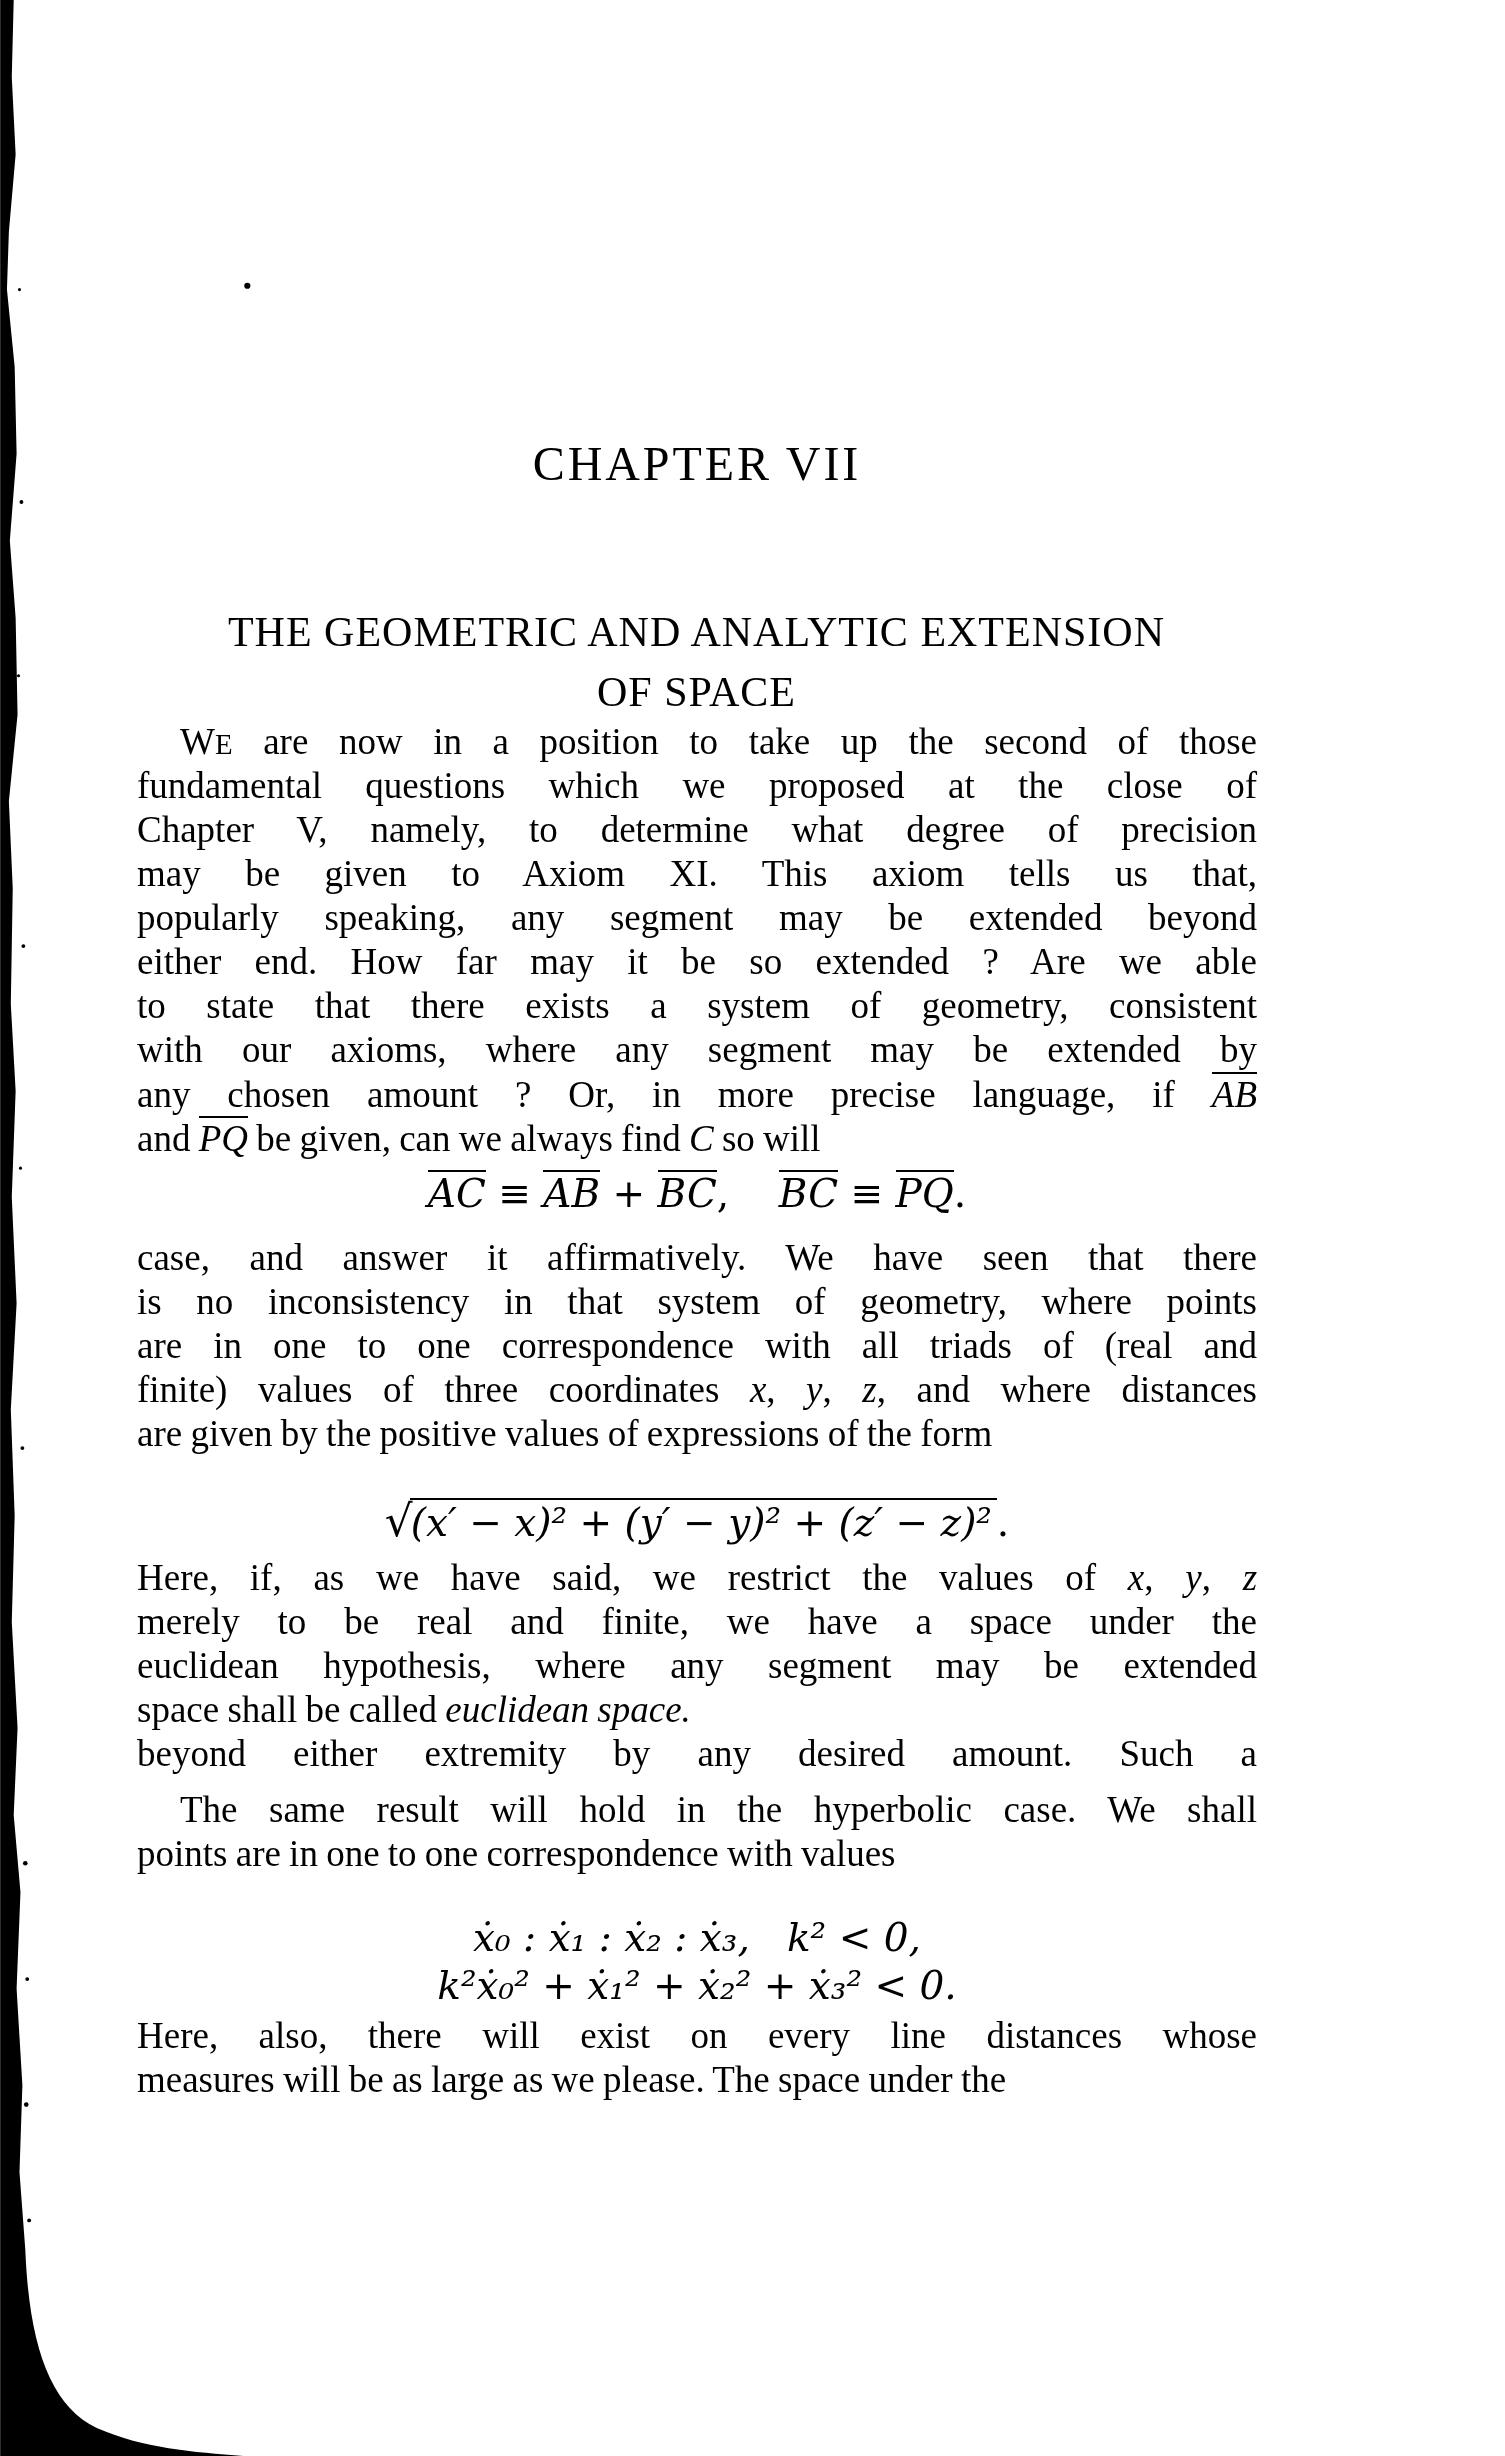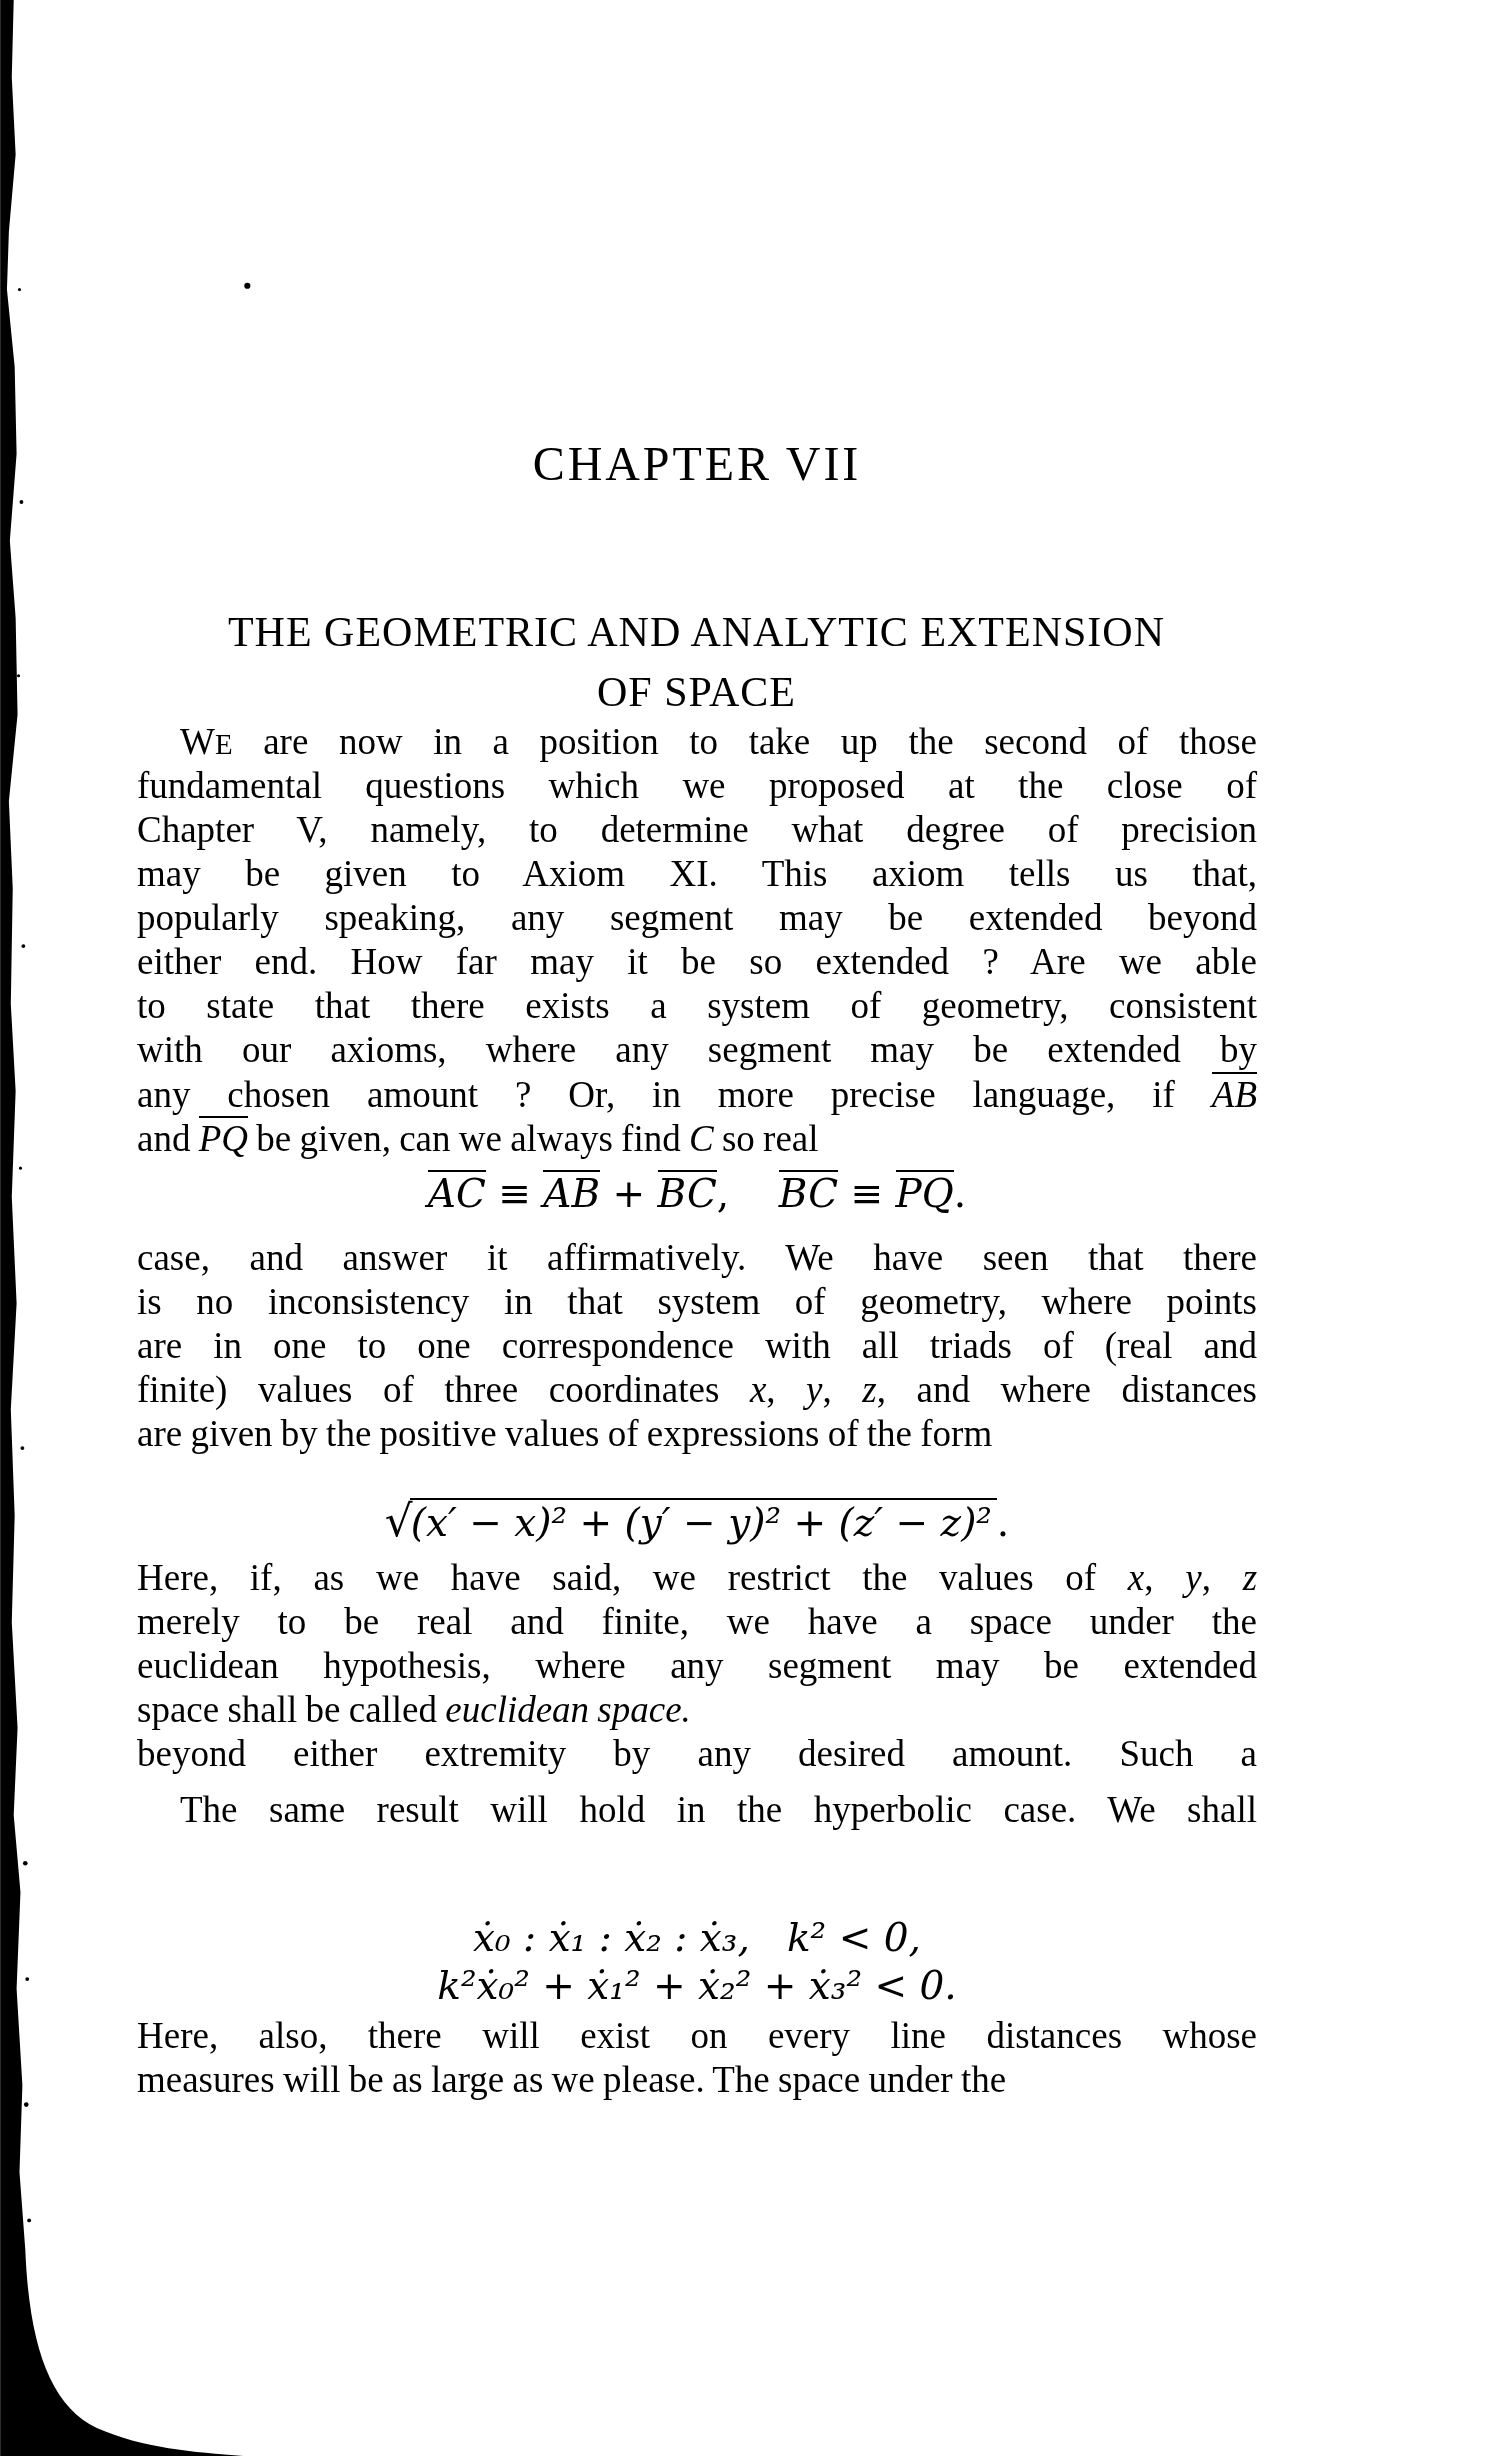--- a/index.html
+++ b/index.html
@@ -86,21 +86,21 @@
   <div class="col" style="top:720px">
       <div class="line indent"><span>W</span><span class="seg-sc">E</span><span> are now in a position to take up the second of those</span></div>
       <div class="line"><span>fundamental questions which we proposed at the close of</span></div>
       <div class="line"><span>Chapter V, namely, to determine what degree of precision</span></div>
       <div class="line"><span>may be given to Axiom XI.  This axiom tells us that,</span></div>
       <div class="line"><span>popularly speaking, any segment may be extended beyond</span></div>
       <div class="line"><span>either end.  How far may it be so extended ?  Are we able</span></div>
       <div class="line"><span>to state that there exists a system of geometry, consistent</span></div>
       <div class="line"><span>with our axioms, where any segment may be extended by</span></div>
       <div class="line"><span>any chosen amount ?  Or, in more precise language, if </span><span class="seg-ov">AB</span></div>
-      <div class="line last"><span>and </span><span class="seg-ov">PQ</span><span> be given, can we always find </span><span class="seg-i">C</span><span> so real</span></div>
+      <div class="line last"><span>and </span><span class="seg-ov">PQ</span><span> be given, can we always find </span><span class="seg-i">C</span><span> so will</span></div>
     </div>
 
   <div class="formula" style="top:1168px"><span class="seg-ov">AC</span><span> ≡ </span><span class="seg-ov">AB</span><span> + </span><span class="seg-ov">BC</span><span>,    </span><span class="seg-ov">BC</span><span> ≡ </span><span class="seg-ov">PQ</span><span>.</span></div>
 
   <div class="col" style="top:1236px">
       <div class="line"><span>case, and answer it affirmatively.  We have seen that there</span></div>
       <div class="line"><span>is no inconsistency in that system of geometry, where points</span></div>
       <div class="line"><span>are in one to one correspondence with all triads of (real and</span></div>
       <div class="line"><span>finite) values of three coordinates </span><span class="seg-i">x</span><span>, </span><span class="seg-i">y</span><span>, </span><span class="seg-i">z</span><span>, and where distances</span></div>
       <div class="line last"><span>are given by the positive values of expressions of the form</span></div>
@@ -111,20 +111,21 @@
   <div class="col" style="top:1556px">
       <div class="line"><span>Here, if, as we have said, we restrict the values of </span><span class="seg-i">x</span><span>, </span><span class="seg-i">y</span><span>, </span><span class="seg-i">z</span></div>
       <div class="line"><span>merely to be real and finite, we have a space under the</span></div>
       <div class="line"><span>euclidean hypothesis, where any segment may be extended</span></div>
       <div class="line last"><span>space shall be called </span><span class="seg-i">euclidean space.</span></div>
       <div class="line"><span>beyond either extremity by any desired amount.  Such a</span></div>
     </div>
 
   <div class="col" style="top:1788px">
       <div class="line indent"><span>The same result will hold in the hyperbolic case.  We shall</span></div>
+      <div class="line last"><span>points are in one to one correspondence with values</span></div>
     </div>
 
   <div class="formula" style="top:1912px"><span class="seg-i">ẋ₀ : ẋ₁ : ẋ₂ : ẋ₃,   k² &lt; 0,</span></div>
 
   <div class="formula" style="top:1960px"><span class="seg-i">k²ẋ₀² + ẋ₁² + ẋ₂² + ẋ₃² &lt; 0.</span></div>
 
   <div class="col" style="top:2014px">
       <div class="line"><span>Here, also, there will exist on every line distances whose</span></div>
       <div class="line last"><span>measures will be as large as we please.  The space under the</span></div>
     </div>

